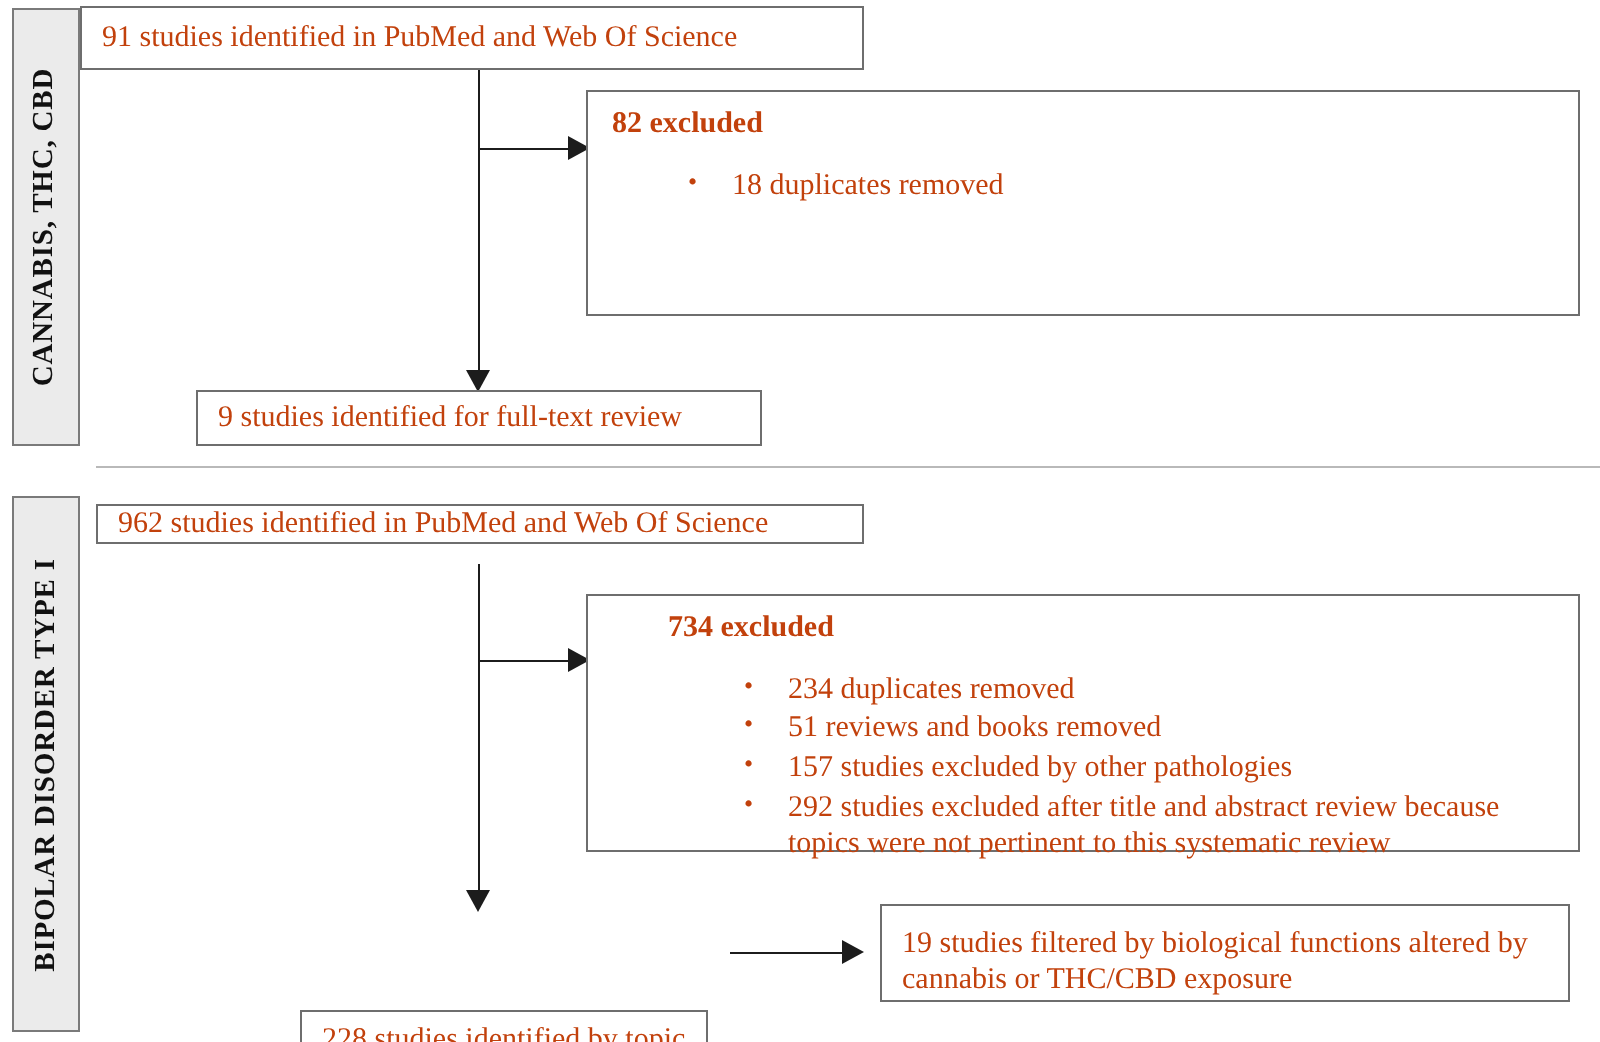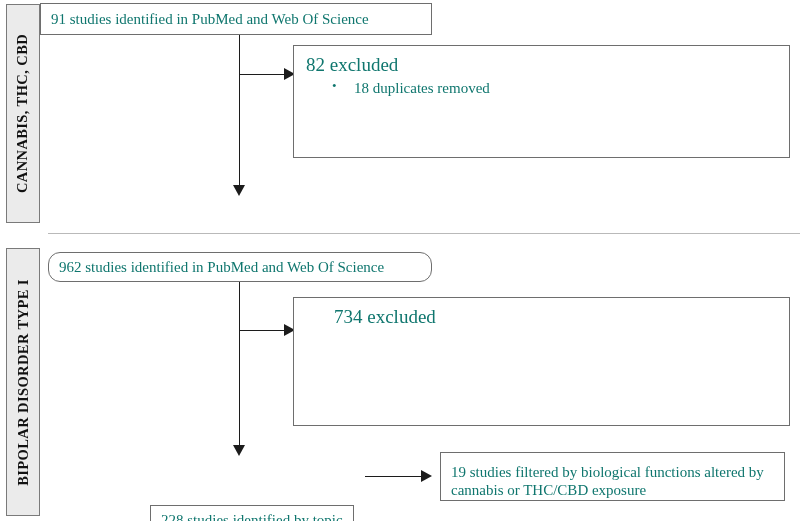--- a/index.html
+++ b/index.html
@@ -40,42 +40,43 @@
   }
 
   
   .box {
     position: absolute;
     box-sizing: border-box;
     border: 1px solid #6e6e6e;
     background: #ffffff;
     font-size: 15px;
     line-height: 1.25;
-    color: #0f766e;
+    color: #c2410c;
   }
   .box.center {
     display: flex;
     align-items: center;
   }
   .box.center .txt {
     padding: 0 10px;
     width: 100%;
   }
   .box.topalign {
     padding: 7px 10px 6px 12px;
   }
 
   
   .exc-head {
-    font-size: 19px;
+    font-size: 15px;
     margin: 0 0 2px 0;
+    font-weight: bold;
   }
   ul.exc-list {
     list-style: none;
-    margin: 0;
+    margin: 12px;
     padding: 0 0 0 26px;
   }
   ul.exc-list li {
     position: relative;
     font-size: 15px;
     line-height: 1.24;
     margin: 0 0 1px 0;
     padding-left: 22px;
   }
   ul.exc-list li::before {
@@ -139,38 +140,47 @@
   <div class="arrow-right" style="left:284px; top:68px;"></div>
   <div class="arrow-down" style="left:233px; top:185px;"></div>
 
   <div class="box topalign" style="left:293px; top:45px; width:497px; height:113px;">
     <div class="exc-head">82 excluded</div>
     <ul class="exc-list">
       <li>18 duplicates removed</li>
     </ul>
   </div>
 
+  <div class="box center" style="left:98px; top:195px; width:283px; height:28px;">
+    <span class="txt">9 studies identified for full-text review</span>
+  </div>
 
   <div class="divider" style="left:48px; top:233px; width:752px;"></div>
 
   <div class="side-label" style="left:6px; top:248px; width:34px; height:268px;">
     <span class="vtext">BIPOLAR DISORDER TYPE I</span>
   </div>
 
-  <div class="box center" style="left:48px; top:252px; width:384px; height:30px;border-radius:12px;">
+  <div class="box center" style="left:48px; top:252px; width:384px; height:20px;">
     <span class="txt">962 studies identified in PubMed and Web Of Science</span>
   </div>
 
   <div class="vline" style="left:239px; top:282px; height:165px;"></div>
   <div class="hline" style="left:239px; top:330px; width:45px;"></div>
   <div class="arrow-right" style="left:284px; top:324px;"></div>
   <div class="arrow-down" style="left:233px; top:445px;"></div>
 
   <div class="box topalign" style="left:293px; top:297px; width:497px; height:129px;padding-left:40px;">
     <div class="exc-head">734 excluded</div>
+    <ul class="exc-list">
+      <li>234 duplicates removed</li>
+      <li>51 reviews and books removed</li>
+      <li>157 studies excluded by other pathologies</li>
+      <li>292 studies excluded after title and abstract review because topics were not pertinent to this systematic review</li>
+    </ul>
   </div>
 
   <div class="box center" style="left:150px; top:461px; width:204px; height:31px;margin-top:44px;">
     <span class="txt">228 studies identified by topic</span>
   </div>
 
   <div class="hline" style="left:365px; top:476px; width:56px;"></div>
   <div class="arrow-right" style="left:421px; top:470px;"></div>
 
   <div class="box center" style="left:440px; top:452px; width:345px; height:49px;align-items:flex-end;">

